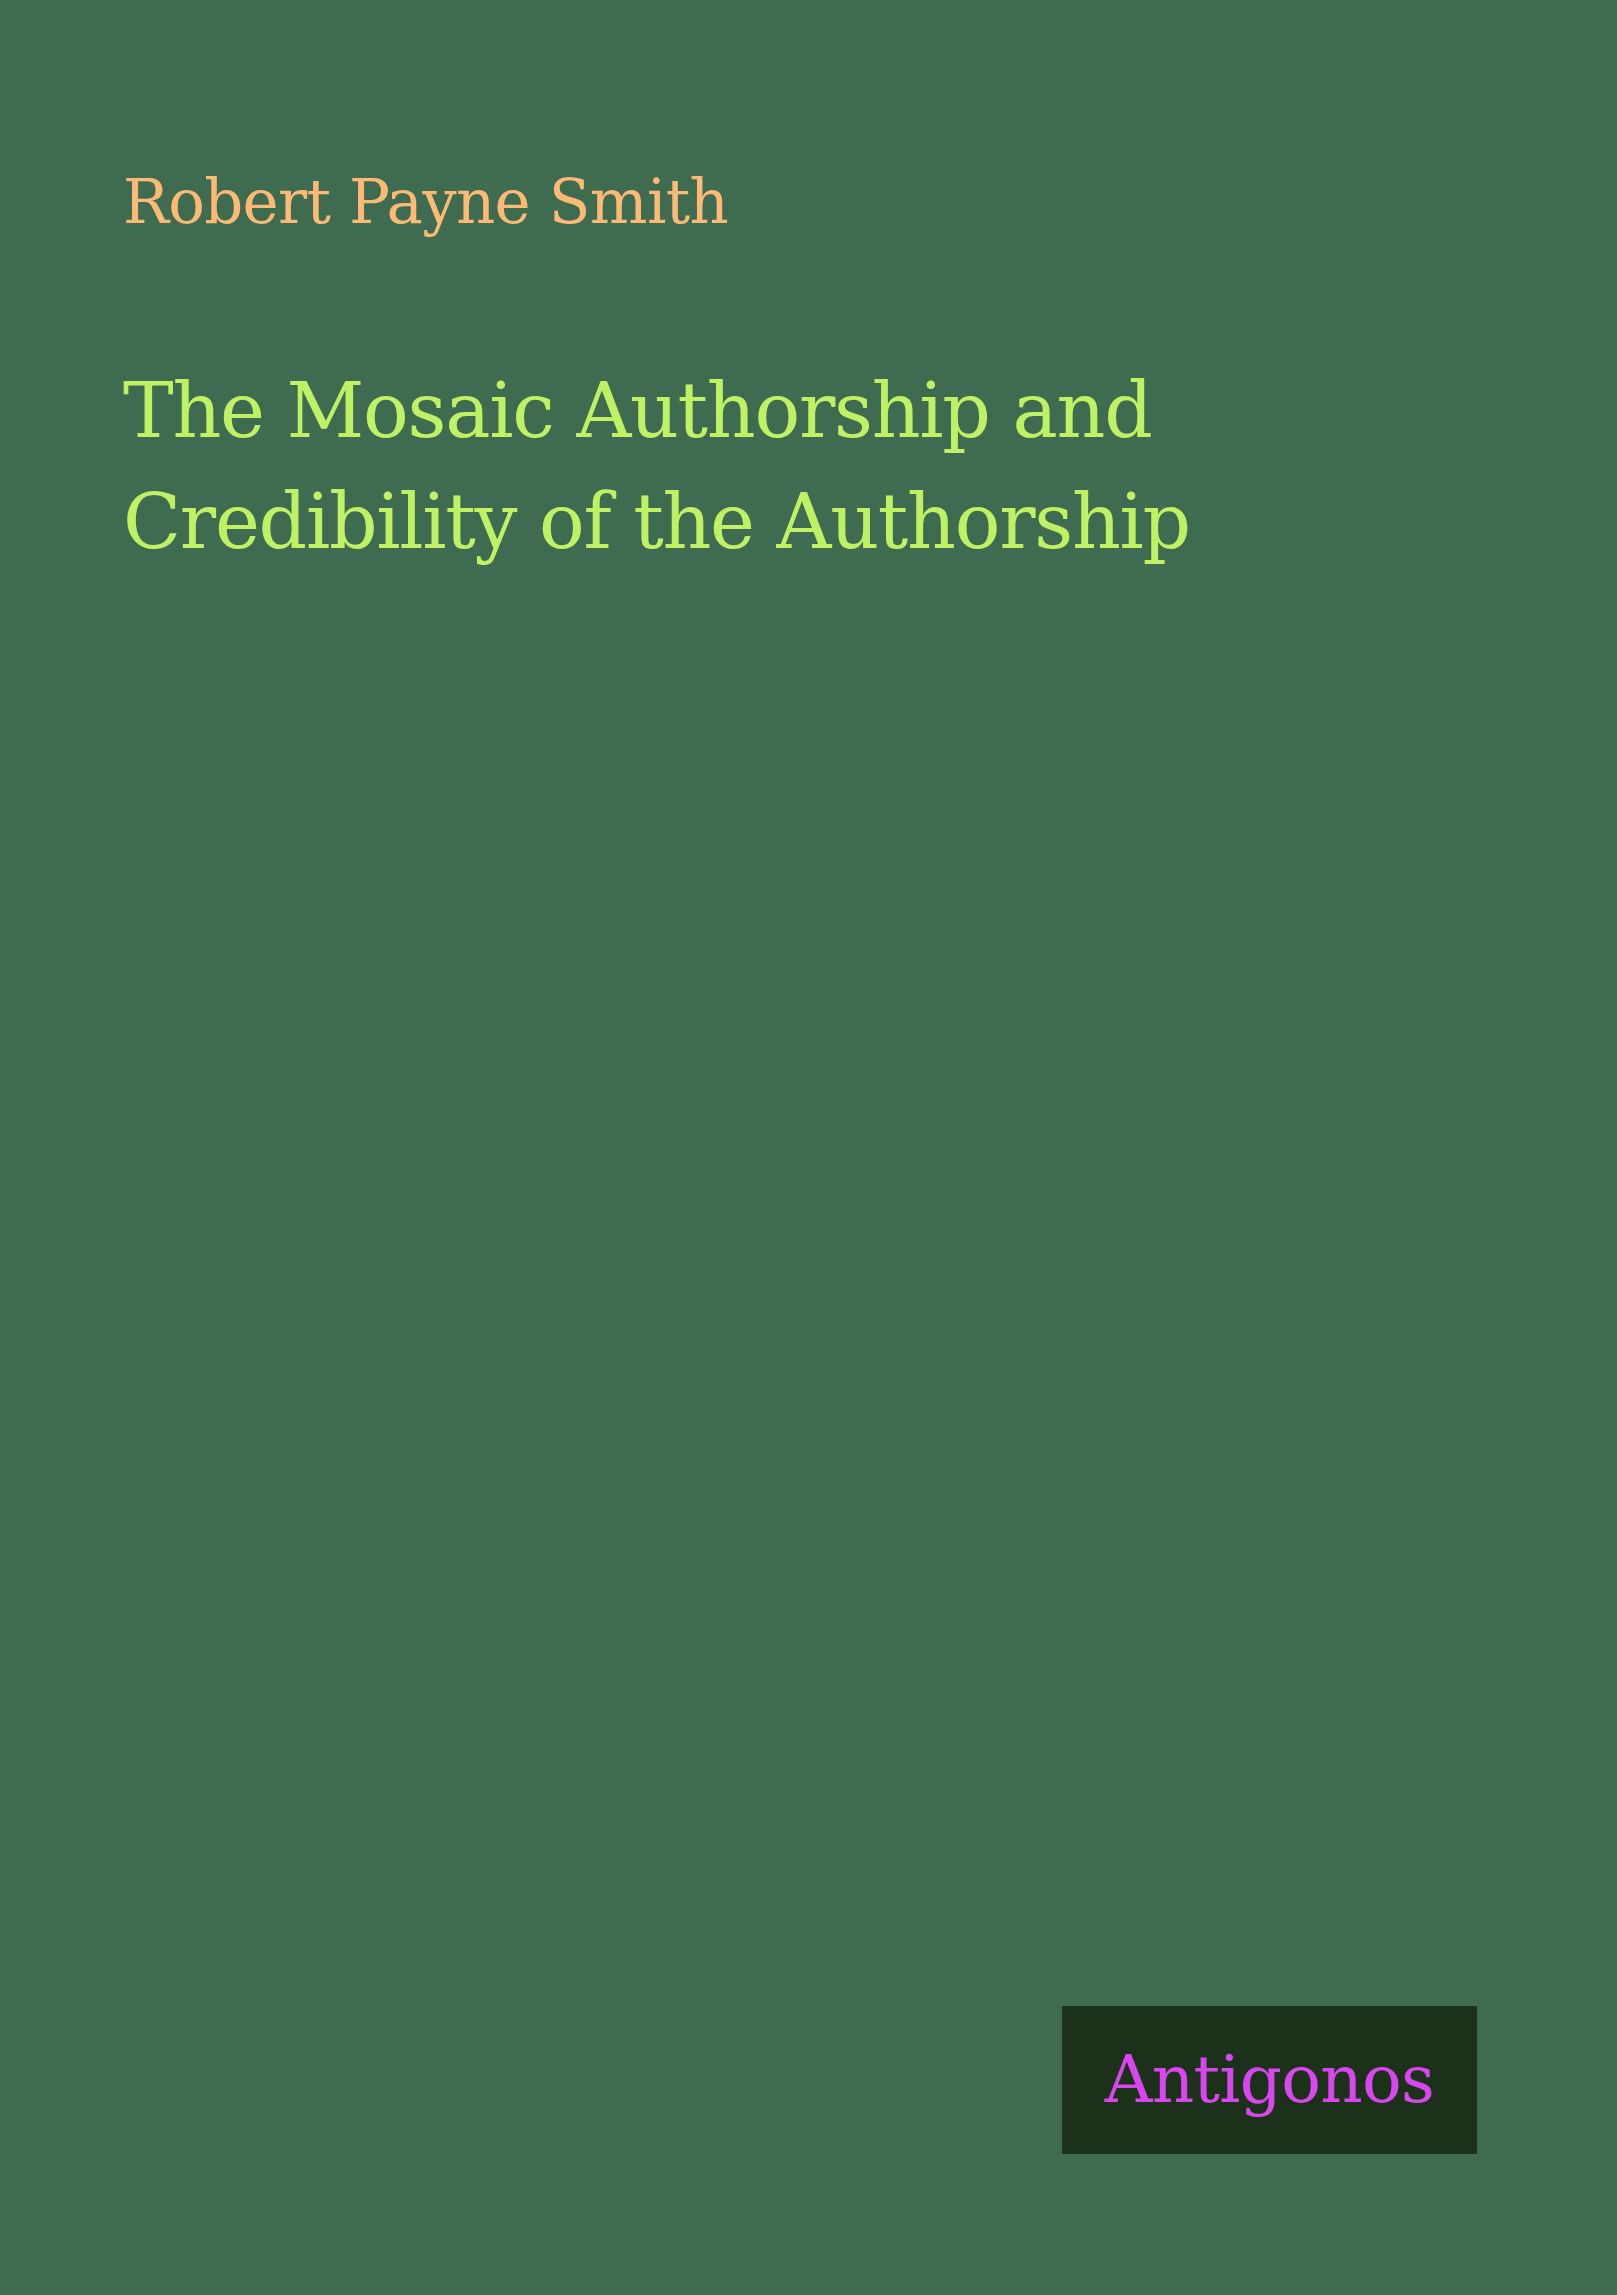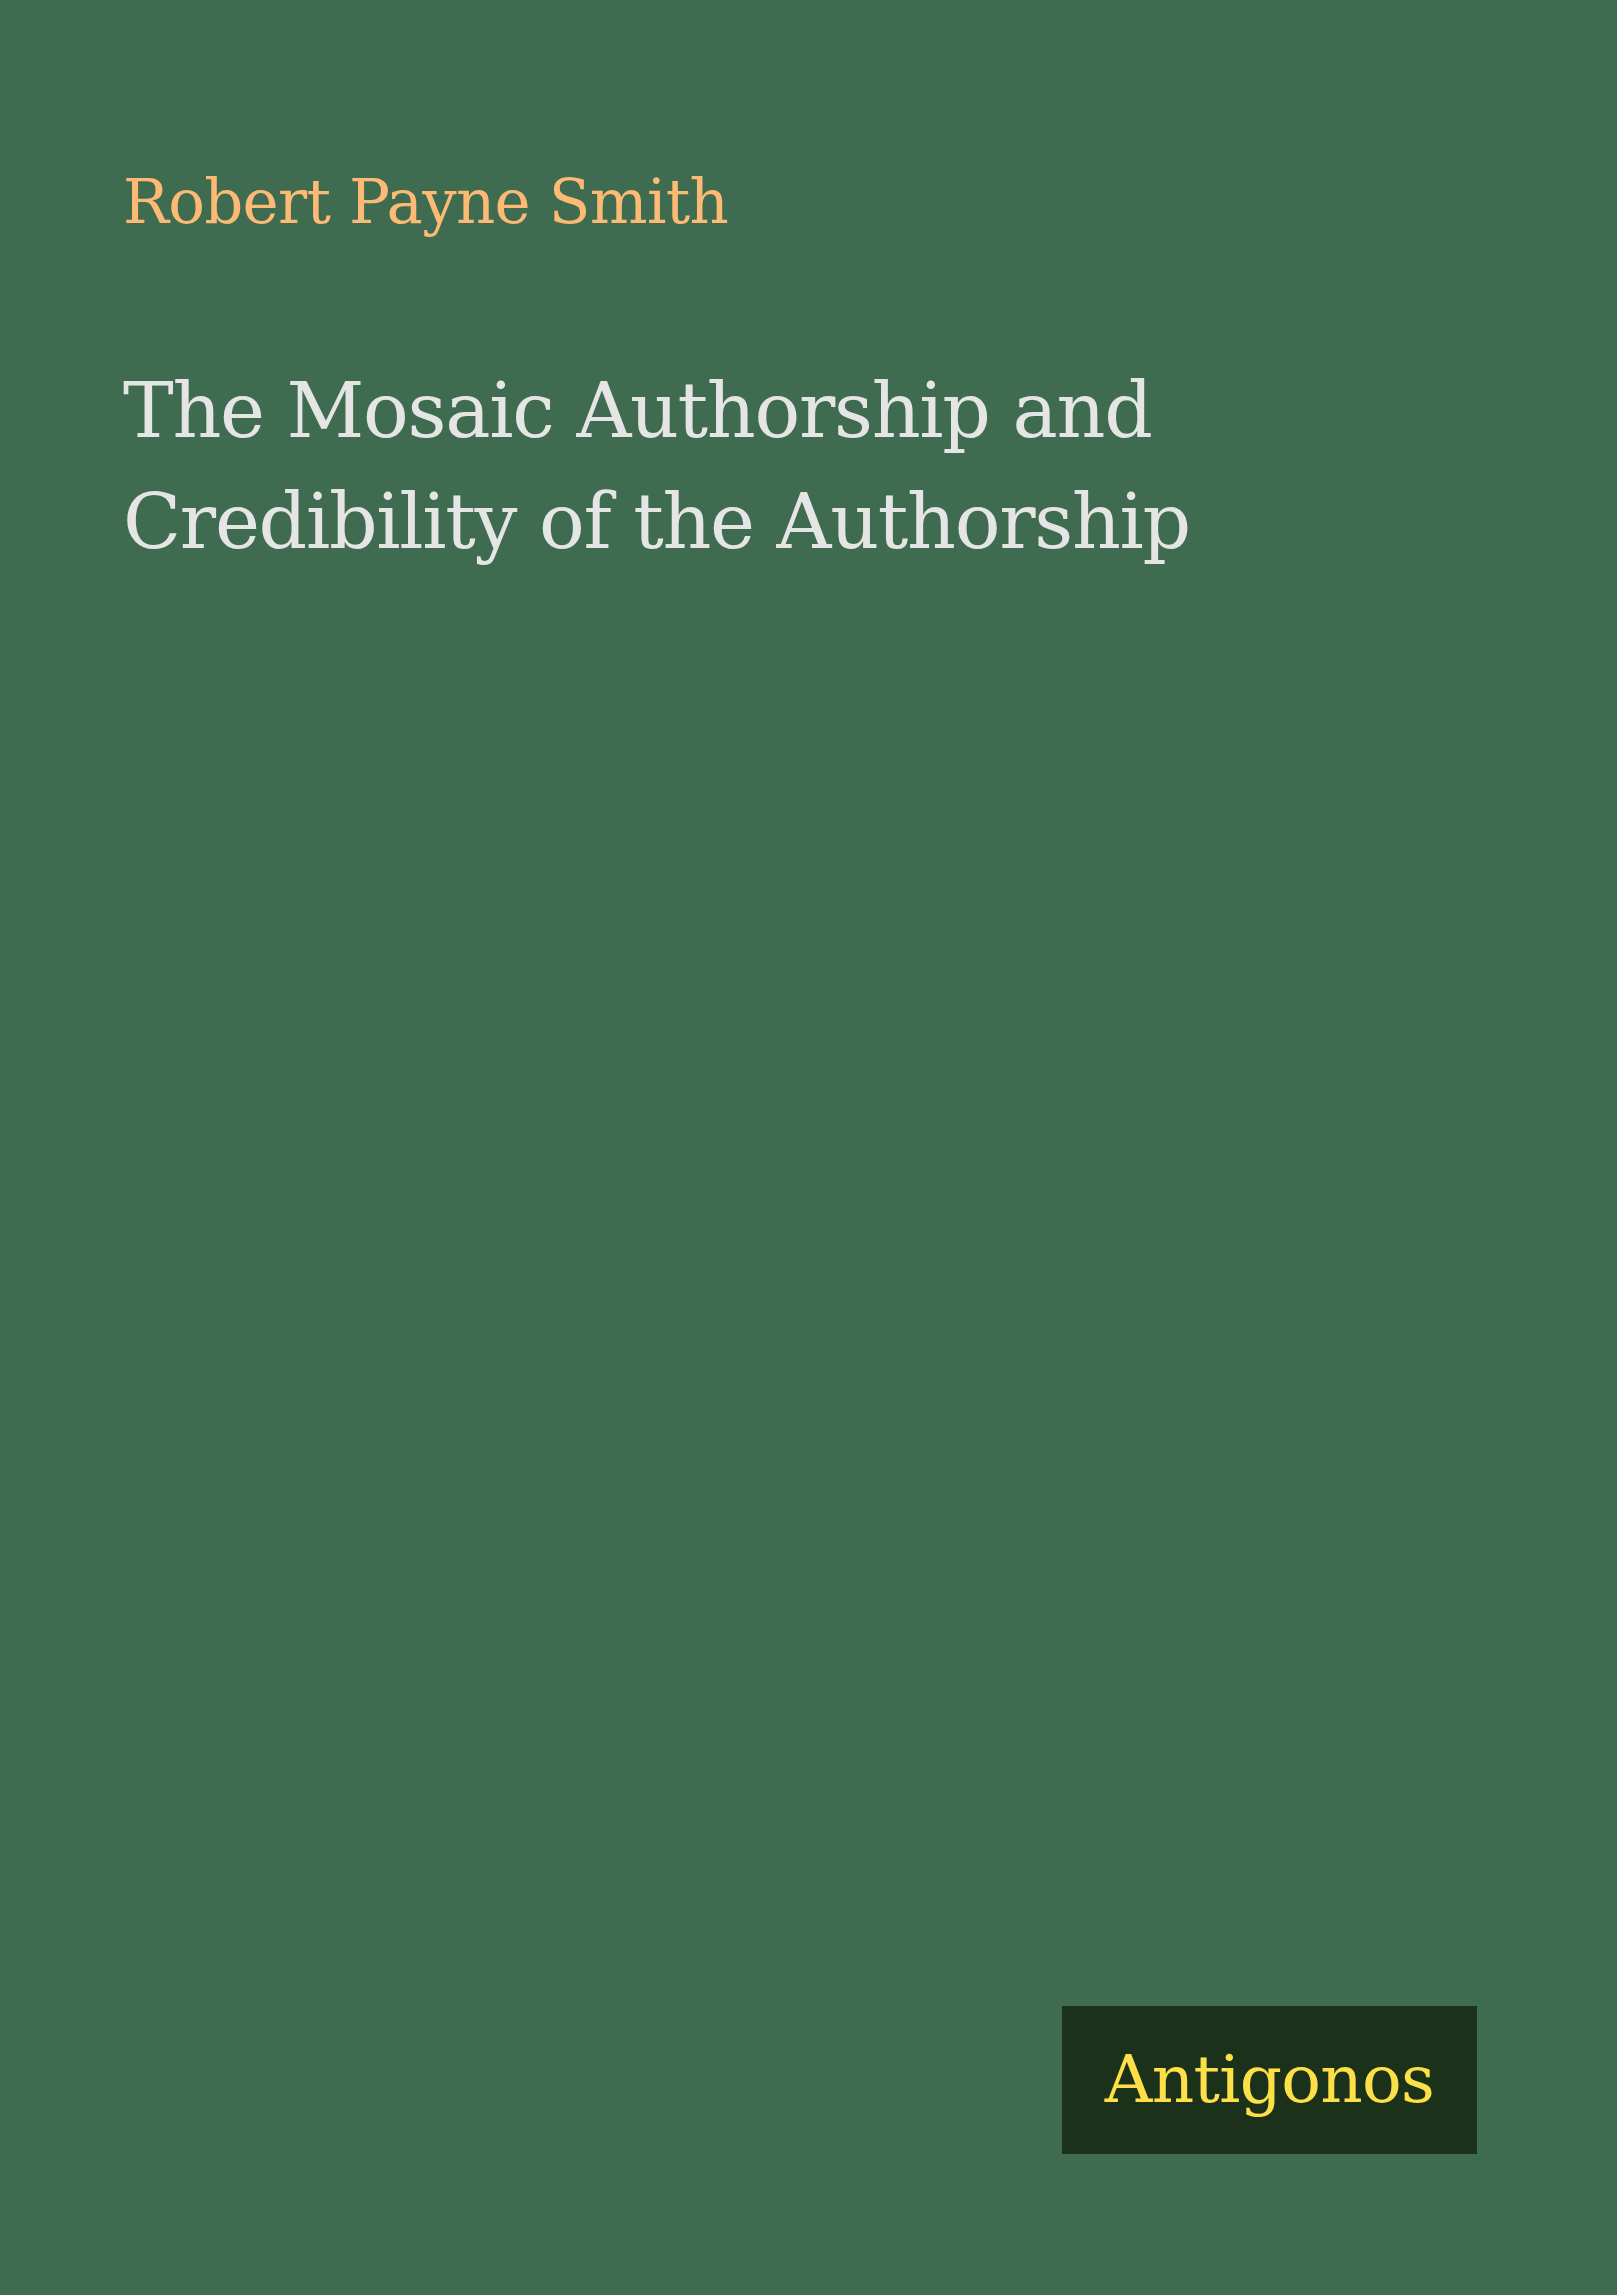--- a/index.html
+++ b/index.html
@@ -48,23 +48,23 @@
     white-space: nowrap;
   }
 </style>
 </head>
 <body>
 
 <div class="page" style="background-color: rgb(63, 107, 81);">
 
   <div class="author" style="color: #fdba74;">Robert Payne Smith</div>
 
-  <div class="title" aria-label="book title" style="color: #e5e5e5;">
+  <div class="title" aria-label="book title" style="color: #bef264;">
     <div>The Mosaic Authorship and</div>
     <div>Credibility of the Authorship</div>
   </div>
 
   <div class="publisher-badge" style="background-color: rgb(27, 49, 25);">
-    <span class="publisher-name" style="color: #fde047;">Antigonos</span>
+    <span class="publisher-name" style="color: #d946ef;">Antigonos</span>
   </div>
 
 </div>
 
 
 </body></html>

